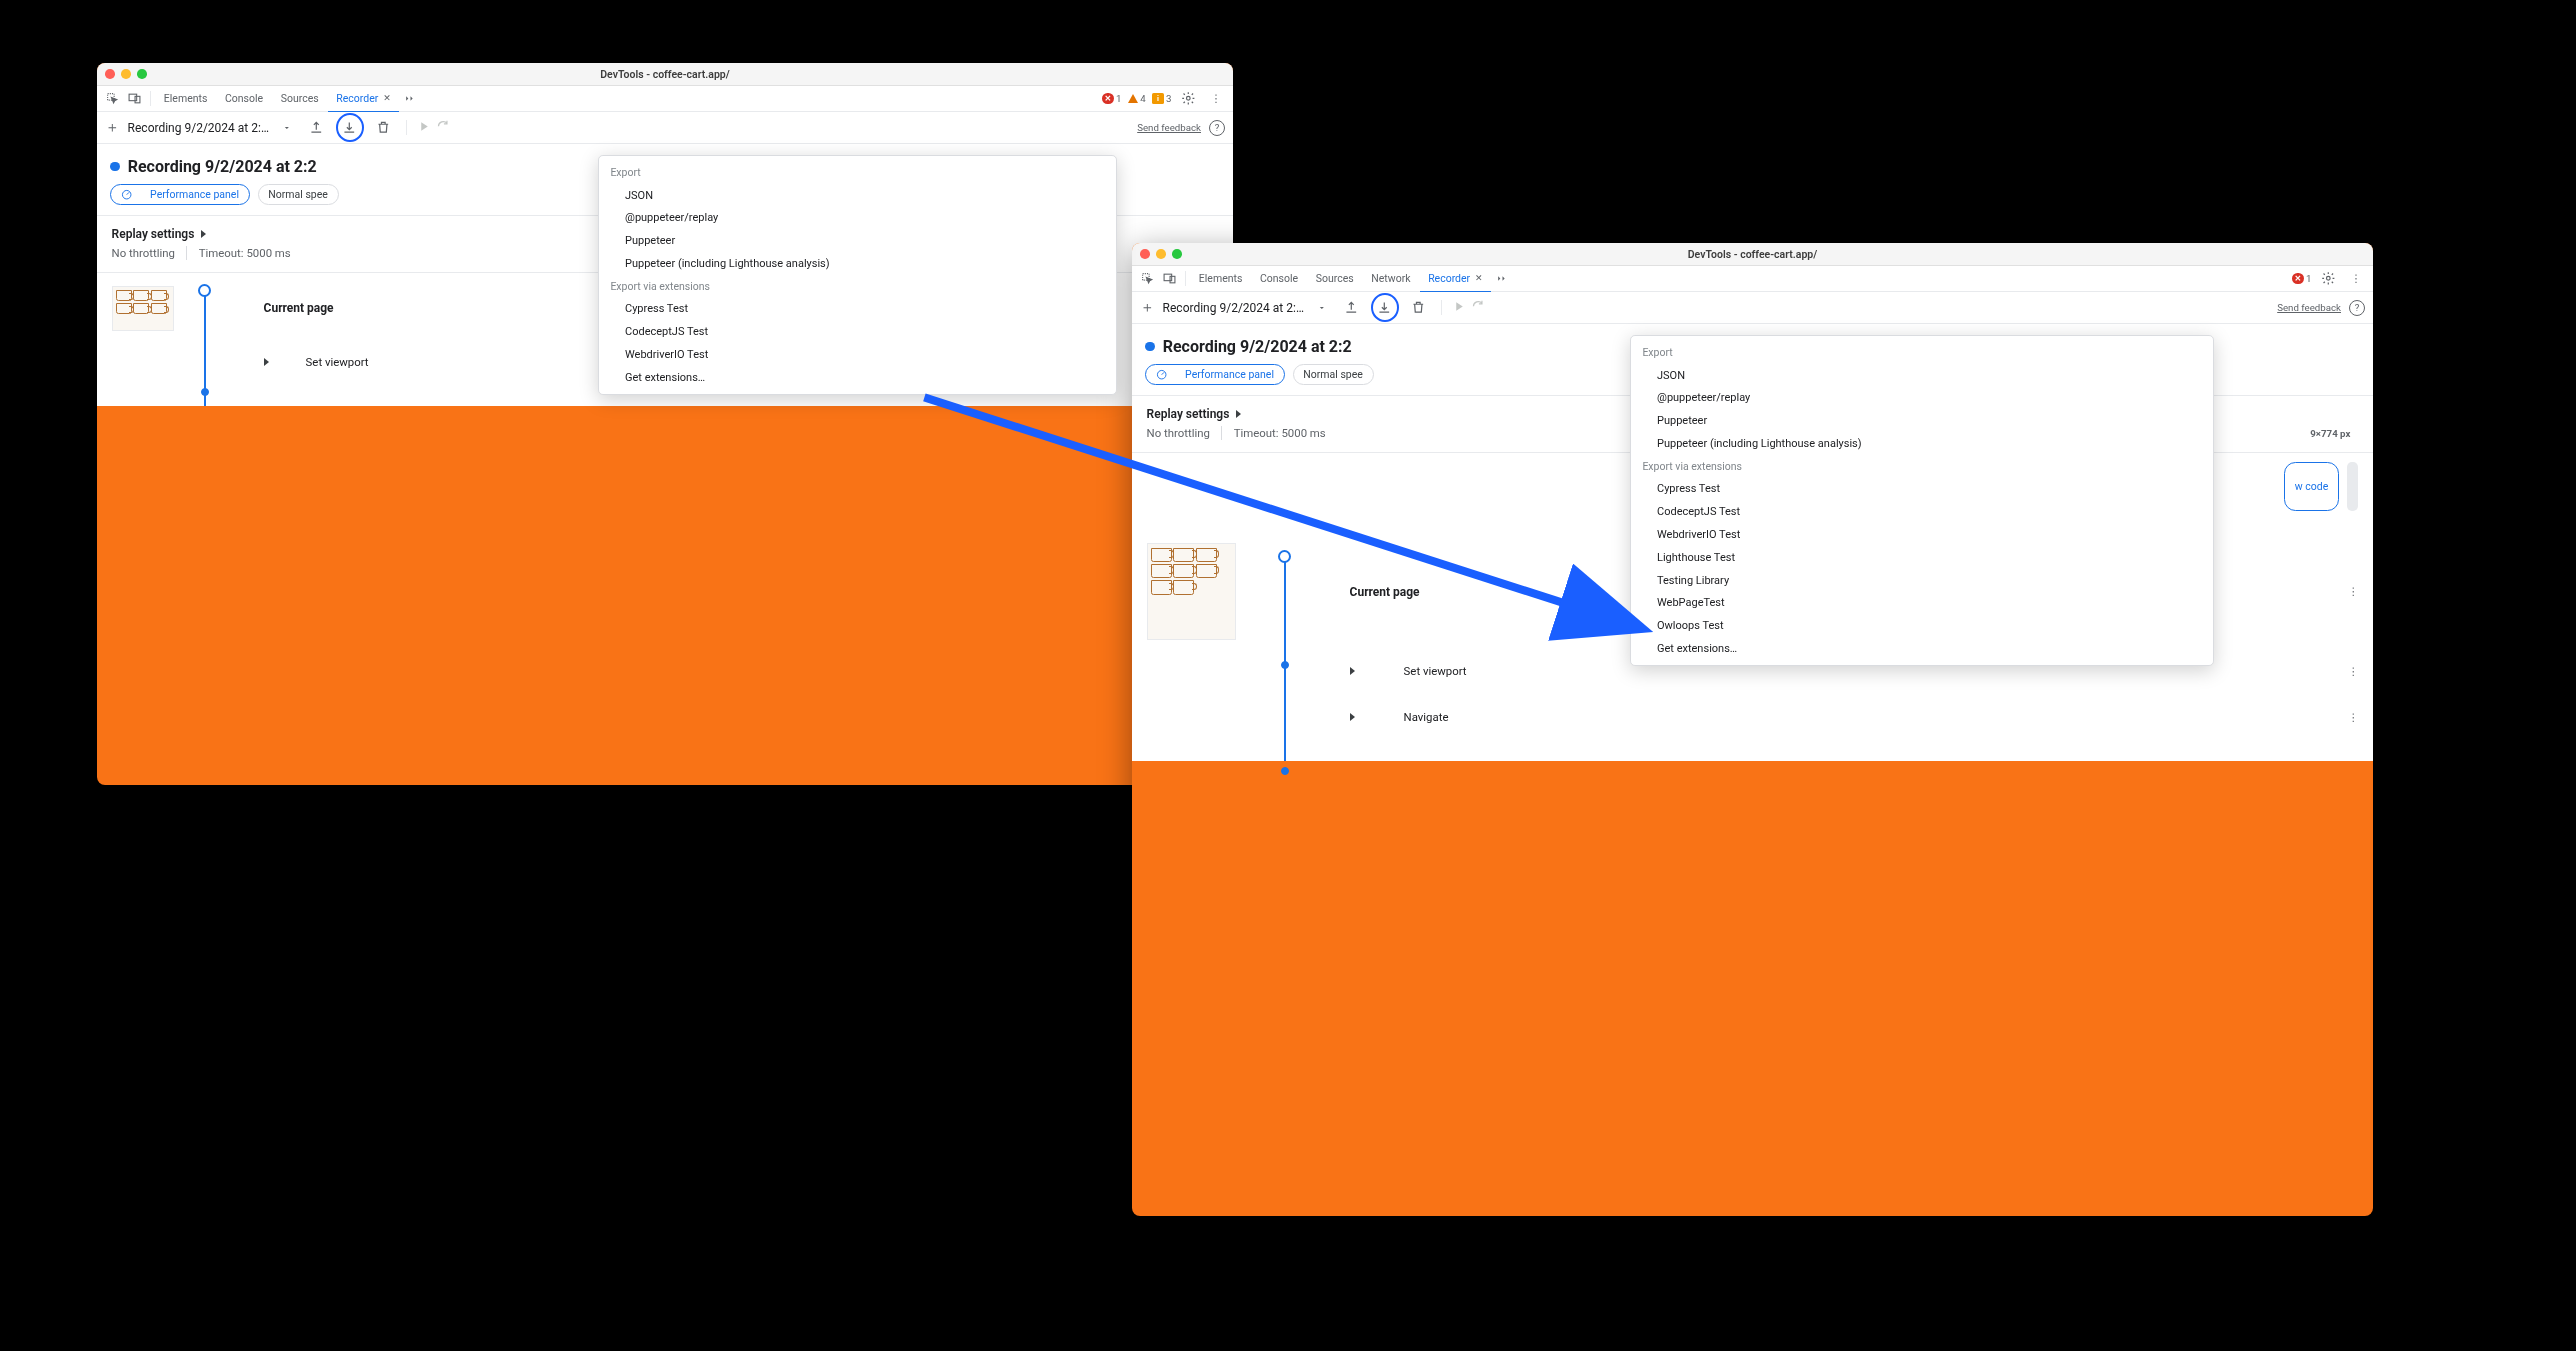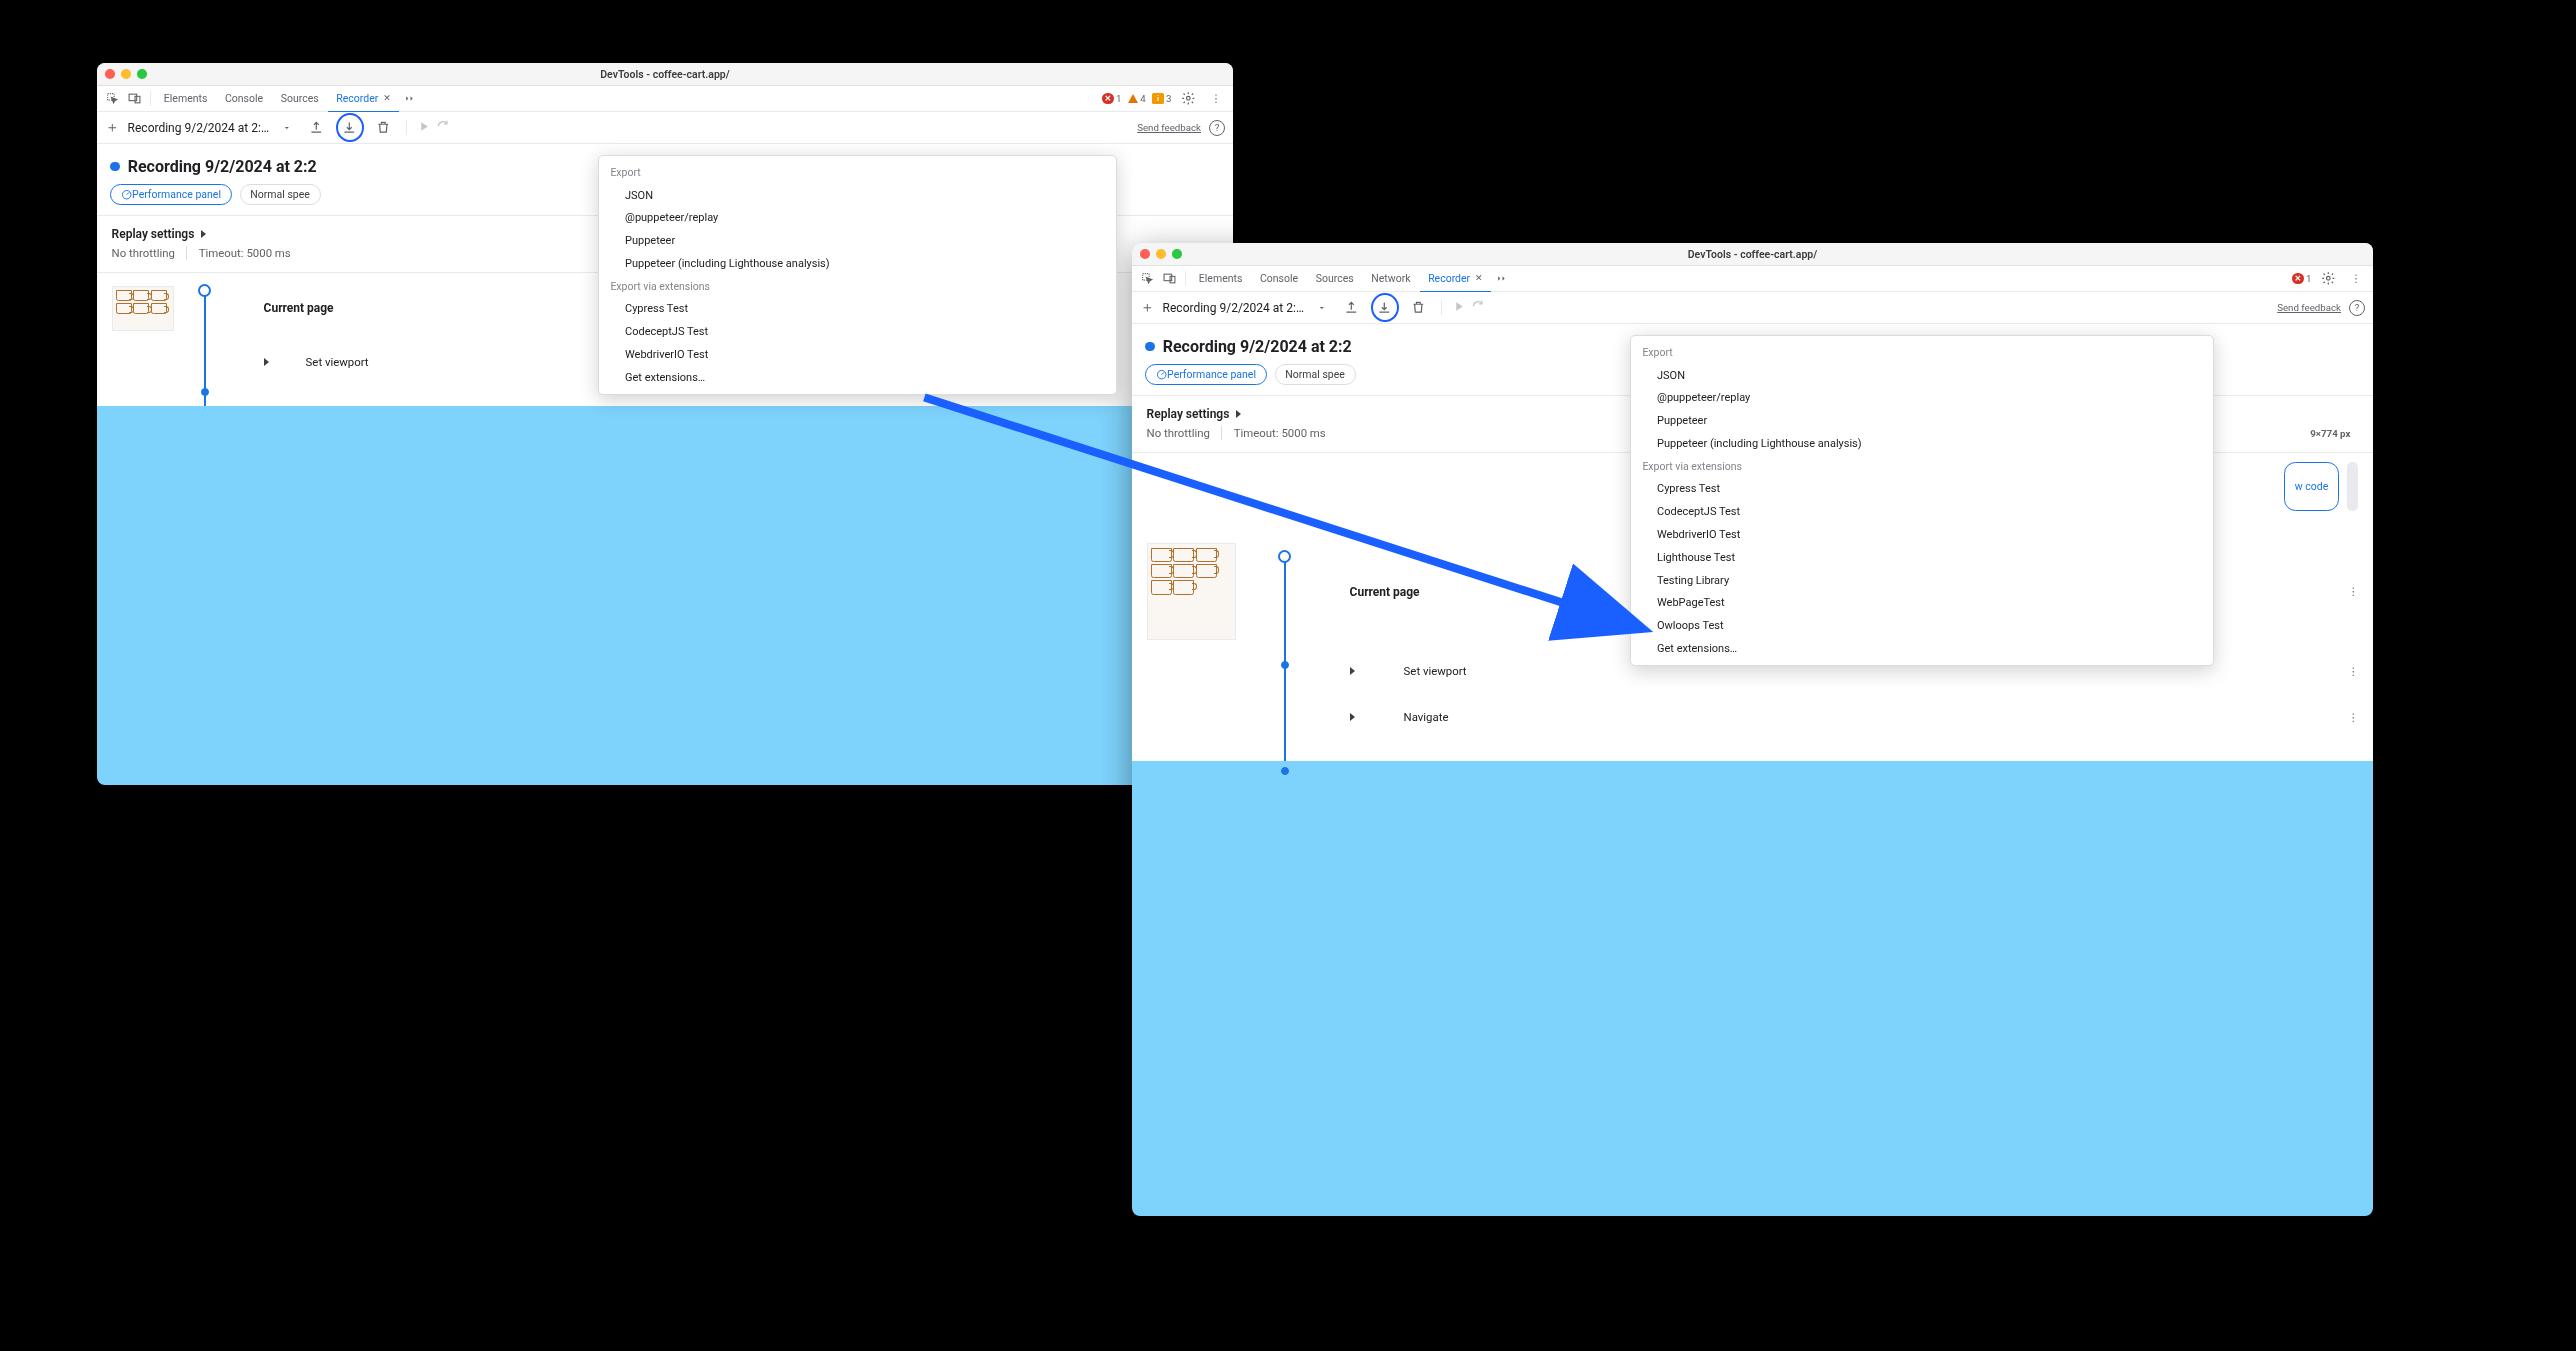--- a/index.html
+++ b/index.html
@@ -10,21 +10,21 @@
     color: #202124;
     width: 2576px;
     height: 1351px;
     position: relative;
   }
   .canvas { transform: scale(1); transform-origin: top left; }
 
   
   .window {
     position: absolute;
-    background: #7dd3fc;
+    background: #f97316;
     border-radius: 8px;
     box-shadow: 0 8px 32px rgba(0,0,0,.4);
     overflow: visible;
   }
   .titlebar {
     height: 23px;
     background: #f5f5f5;
     border-bottom: 0.8px solid #e0e0e0;
     border-radius: 8px 8px 0 0;
     display: flex;
@@ -122,21 +122,21 @@
   .rec-title-row {
     display: flex; align-items: center; gap: 8px;
     padding: 13px 13px 8px;
   }
   .blue-dot { width: 9.7px; height: 9.7px; background: #1a73e8; border-radius: 50%; }
   .rec-title { font-size: 16px; font-weight: 700; }
   .btnrow { padding: 0 13px 9.7px; display: flex; gap: 8px; }
   .pill {
     border: 0.8px solid #1a73e8; color: #1a73e8;
     padding: 3.2px 9.7px; border-radius: 11.4px;
-    display: inline-flex; align-items: center; gap: 0;
+    display: inline-flex; align-items: center; gap: 18px;
     font-size: 10.5px; cursor: pointer; background:#fff;
   }
   .pill.gray { border-color: #dadce0; color: #3c4043; }
   .sechdr {
     display: flex; align-items: center; gap: 6.5px;
     padding: 11.4px 14.6px 4.9px; font-size: 12px; font-weight: 600;
   }
   .subline {
     padding: 0 14.6px 11.4px; display: flex; gap: 11.4px; color: #5f6368; font-size: 11.4px;
     border-bottom: 0.8px solid #e8eaed;

